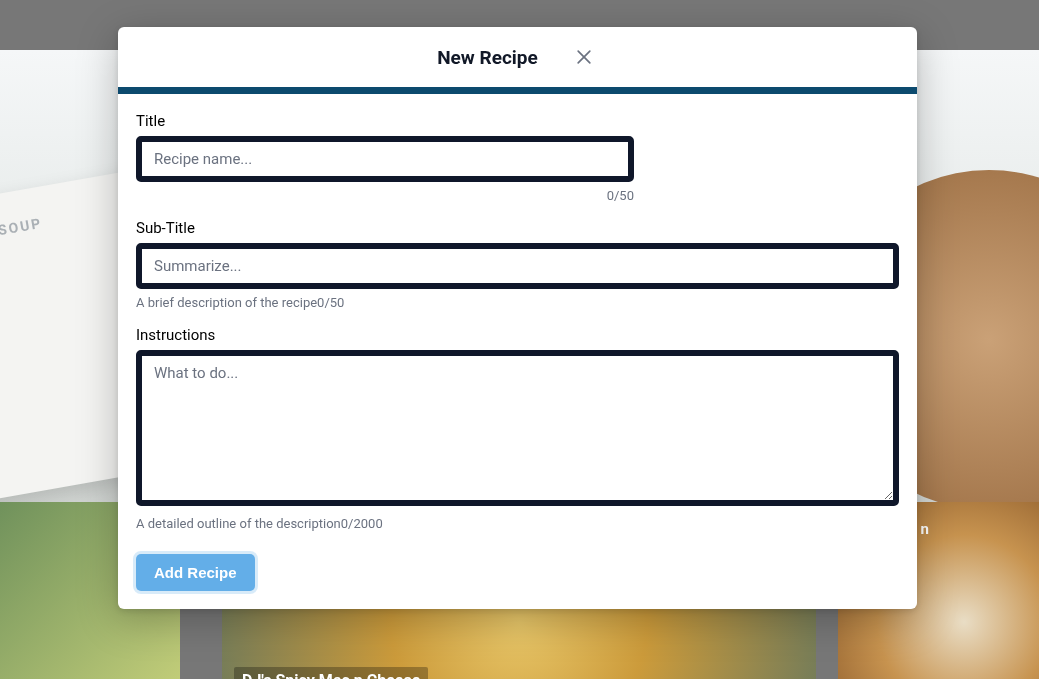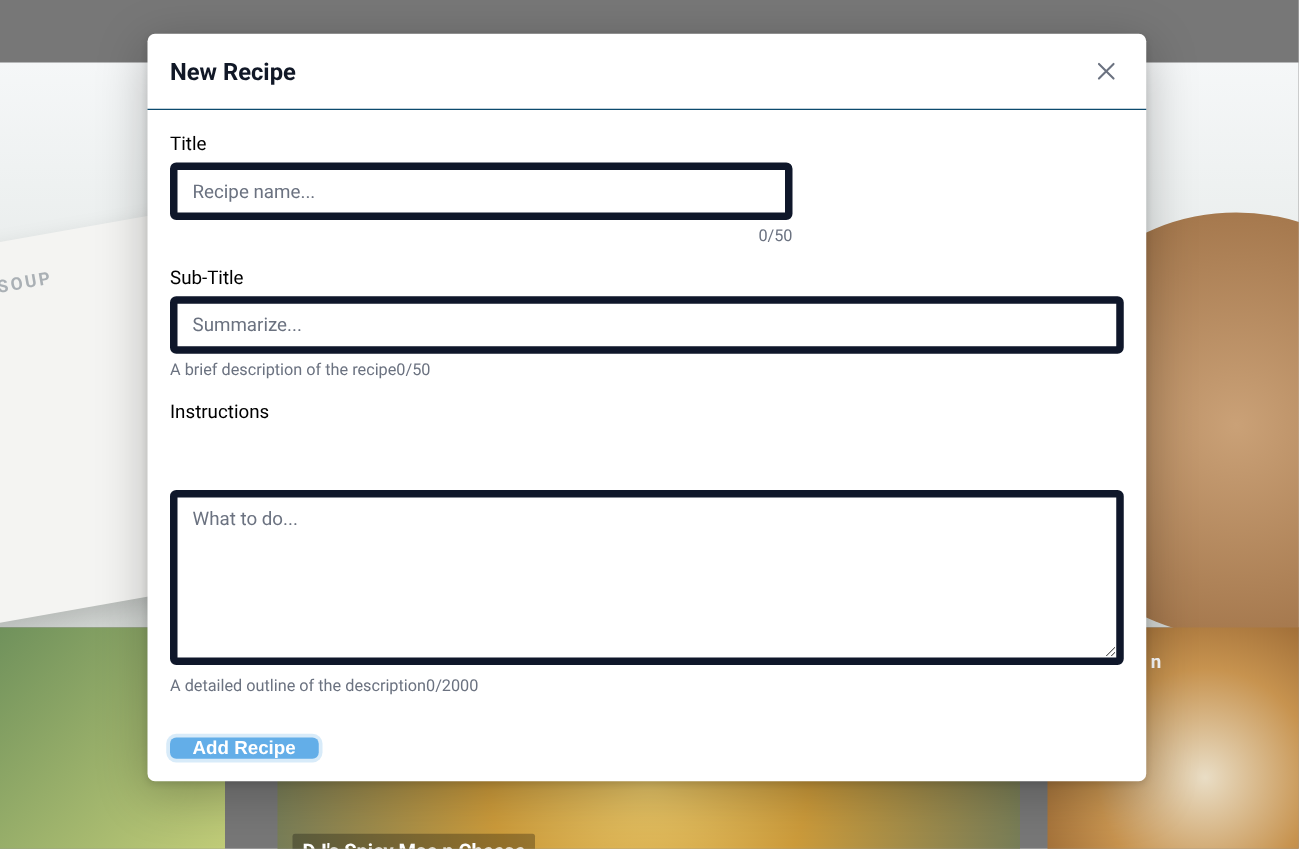--- a/index.html
+++ b/index.html
@@ -38,22 +38,22 @@
   }
   .overlay {
     position:absolute; inset:0; background:rgba(255,255,255,.0);
   }
   .modal {
     position:absolute; left:118px; top:27px; width:799px;
     background:#fff; border-radius:6px;
     box-shadow:0 10px 40px rgba(0,0,0,.25), 0 2px 6px rgba(0,0,0,.12);
   }
   .modal-header{
-    display:flex; align-items:center; justify-content:space-between;
-    padding:16px 18px; border-bottom:1px solid #0c4a6e;gap:32px;
+    display:flex; align-items:center; justify-content:center;
+    padding:16px 18px; border-bottom:7px solid #0c4a6e;gap:32px;
   }
   .modal-title{ font-size:19px; font-weight:700; color:#111827;}
   .close-btn{
     width:28px; height:28px; display:flex; align-items:center; justify-content:center;
     color:#6b7280; cursor:pointer; border:none; background:transparent;
   }
   .close-btn svg{ width:20px; height:20px; stroke:currentColor;}
   .modal-body{ padding:18px; }
   .row{ display:flex; gap:18px; }
   .field{ flex:1; margin-bottom:16px; position:relative;}
@@ -64,25 +64,25 @@
     font-family:inherit;
   }
   .input::placeholder, .textarea::placeholder{ color:#6b7280;}
   .select-box{
     border:1px dashed #e7b9b9; height:38px; display:flex; align-items:center; justify-content:flex-end;
     padding:0 14px; cursor:pointer; border-radius:4px;
   }
   .select-box svg{ width:14px; height:14px; stroke:#374151;}
   .helper-row{ display:flex; justify-content:flex-start; margin-top:6px; font-size:13px; color:#6b7280;}
   .counter-only{ display:flex; justify-content:flex-end; margin-top:6px; font-size:13px; color:#6b7280;}
-  .textarea{ height:140px; resize:both;margin-top:48px;}
+  .textarea{ height:156px; resize:both;}
   .submit-btn{
-    margin-top:17px;
+    margin-top:7px;
     background:#63aee8; color:#fff; font-weight:600; font-size:15px;
-    border:none; border-radius:5px; padding:0 18px; cursor:pointer;
+    border:none; border-radius:5px; padding:10px 18px; cursor:pointer;
     box-shadow:0 0 0 3px rgba(99,174,232,.25);
   }
   .title-field{ flex:0 0 498px;}
   .category-field{ flex:1;}
   .rhs-badge{
     position:absolute; right:110px; top:520px; color:#fff; font-weight:700; font-size:15px;
   }
 </style>
 </head>
 <body>

